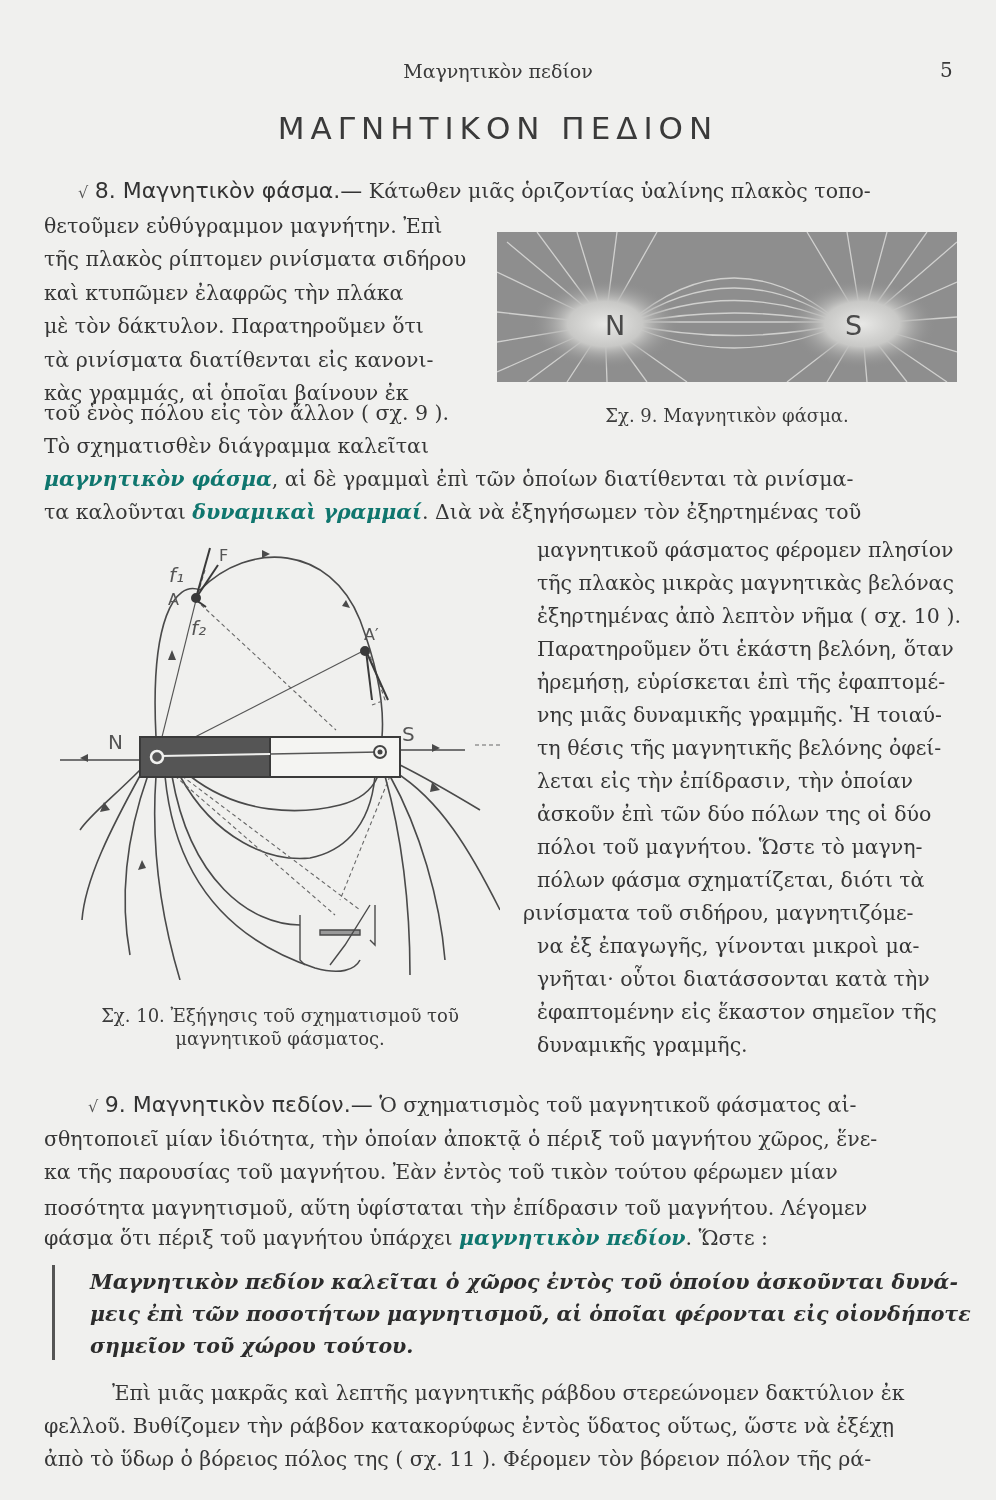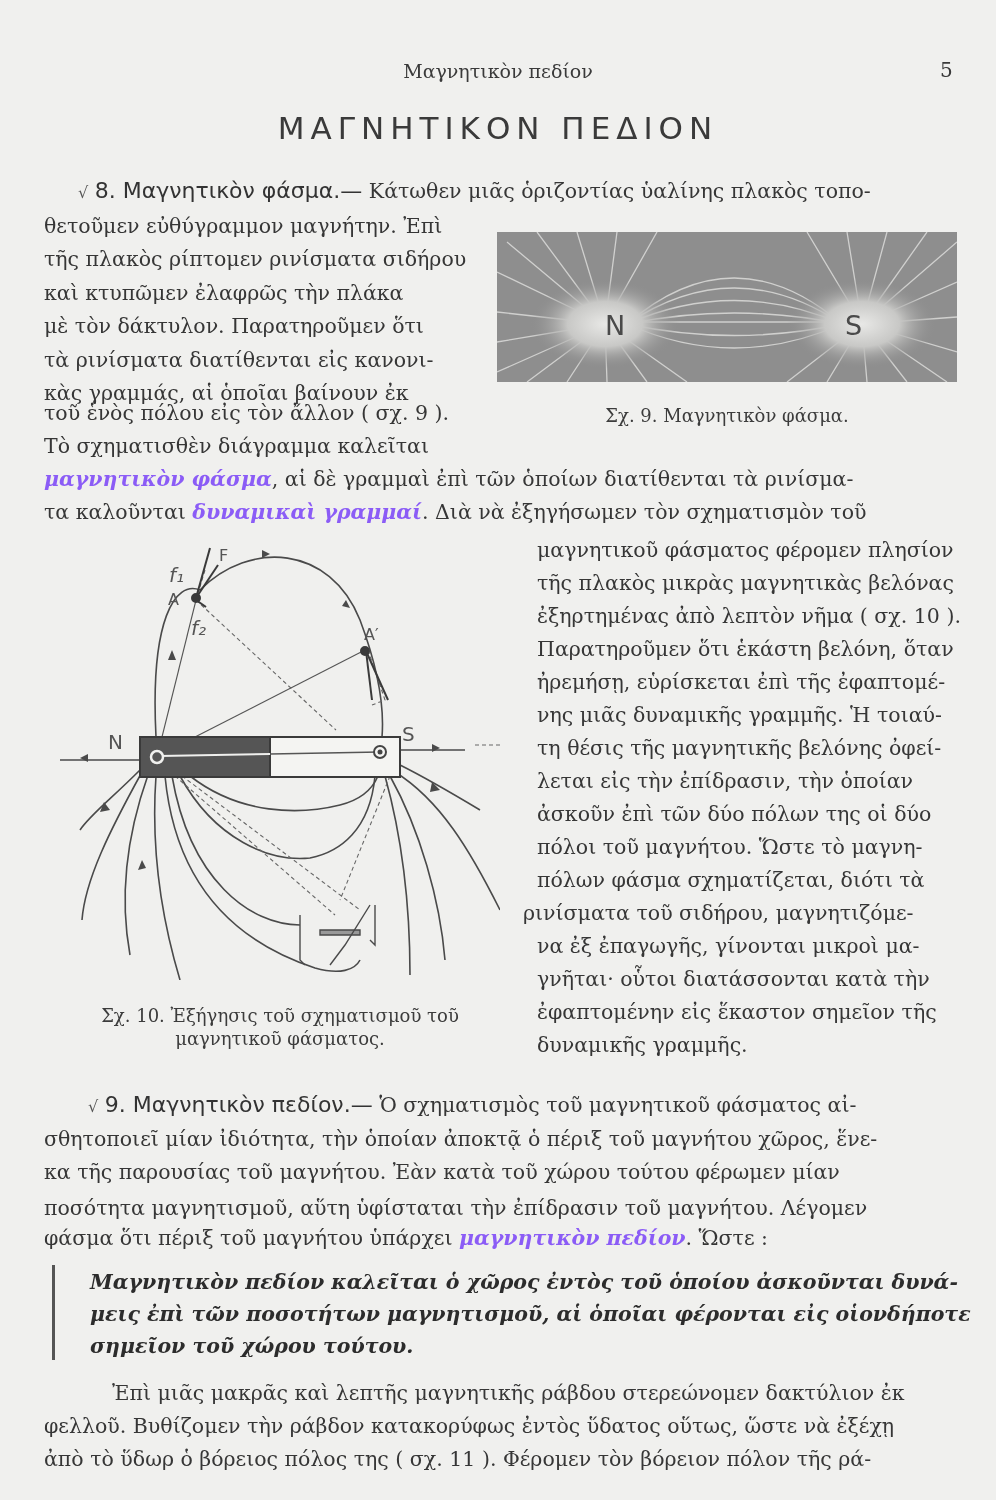--- a/index.html
+++ b/index.html
@@ -19,21 +19,21 @@
   .chapter-title {
     left:0; width:996px; top:110px; text-align:center;
     font-family:"DejaVu Sans", sans-serif; font-size:31px; letter-spacing:6px;
     color:#3a3a3a; font-weight:normal;
   }
   .line { position:absolute; font-size:20.5px; white-space:nowrap; color:#363636; }
   .just { display:flex; justify-content:space-between; }
   .sec-title {
     font-family:"DejaVu Sans", sans-serif; font-weight:normal; font-size:22px; color:#333;
   }
-  .bi { font-weight:bold; font-style:italic; color:#8b5cf6; }
+  .bi { font-weight:bold; font-style:italic; color:#0f766e; }
   .tick { font-family:"DejaVu Sans", sans-serif; font-size:16px; color:#555; }
   .fig9 {
     left:497px; top:232px; width:460px; height:150px;
     background:#8d8d8d; overflow:hidden;
   }
   .caption { font-size:18px; color:#3c3c3c; text-align:center; }
   .def-bar { left:52px; top:1265px; width:3px; height:95px; background:#555; }
   .def-line { position:absolute; font-size:20.5px; white-space:nowrap; color:#2c2c2c; font-weight:bold; font-style:italic; }
 </style>
 </head>
@@ -80,21 +80,21 @@
     <text x="108" y="103" font-family="DejaVu Sans, sans-serif" font-size="27" fill="#4a4a4a">N</text>
     <text x="348" y="103" font-family="DejaVu Sans, sans-serif" font-size="27" fill="#4a4a4a">S</text>
   </svg>
 </div>
 <div class="abs caption" style="left:497px; top:405px; width:460px;">Σχ. 9. Μαγνητικὸν φάσμα.</div>
 
 <div class="line just" style="left:44px; top:467px; width:912px;">
   <span><span class="bi">μαγνητικὸν φάσμα</span><span>, αἱ δὲ γραμμαὶ ἐπὶ τῶν ὁποίων διατίθενται τὰ ρινίσμα-</span></span>
 </div>
 <div class="line" style="left:44px; top:500px;">
-  <span>τα καλοῦνται </span><span class="bi">δυναμικαὶ γραμμαί</span><span>. Διὰ νὰ ἐξηγήσωμεν τὸν σχηματισμὸν τοῦ</span>
+  <span>τα καλοῦνται </span><span class="bi">δυναμικαὶ γραμμαί</span><span>. Διὰ νὰ ἐξηγήσωμεν τὸν ἐξηρτημένας τοῦ</span>
 </div>
 
 <svg class="abs" style="left:60px; top:540px;" width="440" height="440" viewBox="60 540 440 440">
   <g stroke="#4a4a4a" stroke-width="1.6" fill="none">
 
     <path d="M156 737 C150 620 175 580 200 590 C250 540 330 545 360 620 C375 660 385 700 382 737"></path>
 
     <path d="M140 770 C110 800 90 815 80 830"></path>
     <path d="M142 772 C110 830 85 880 82 920"></path>
     <path d="M148 775 C125 840 120 900 130 955"></path>
@@ -195,21 +195,21 @@
   <div class="line" style="left:537px; top:1000px;">ἐφαπτομένην εἰς ἕκαστον σημεῖον τῆς</div>
   <div class="line" style="left:537px; top:1033px;">δυναμικῆς γραμμῆς.</div>
 </div>
 
 <div class="line" style="left:88px; top:1092px;">
   <span class="tick">√</span>
   <span class="sec-title">9. Μαγνητικὸν πεδίον.—</span>
   <span>Ὁ σχηματισμὸς τοῦ μαγνητικοῦ φάσματος αἰ-</span>
 </div>
 <div class="line" style="left:44px; top:1127px;">σθητοποιεῖ μίαν ἰδιότητα, τὴν ὁποίαν ἀποκτᾷ ὁ πέριξ τοῦ μαγνήτου χῶρος, ἕνε-</div>
-<div class="line" style="left:44px; top:1160px;">κα τῆς παρουσίας τοῦ μαγνήτου. Ἐὰν κατὰ τοῦ χώρου τούτου φέρωμεν μίαν</div>
+<div class="line" style="left:44px; top:1160px;">κα τῆς παρουσίας τοῦ μαγνήτου. Ἐὰν ἐντὸς τοῦ τικὸν τούτου φέρωμεν μίαν</div>
 <div class="line" style="left:44px; top:1196px;">ποσότητα μαγνητισμοῦ, αὕτη ὑφίσταται τὴν ἐπίδρασιν τοῦ μαγνήτου. Λέγομεν</div>
 <div class="line" style="left:44px; top:1226px;">
   <span>φάσμα ὅτι πέριξ τοῦ μαγνήτου ὑπάρχει </span><span class="bi">μαγνητικὸν πεδίον</span><span>. Ὥστε :</span>
 </div>
 
 <div class="abs def-bar"></div>
 <div>
   <div class="def-line" style="left:90px; top:1270px;">Μαγνητικὸν πεδίον καλεῖται ὁ χῶρος ἐντὸς τοῦ ὁποίου ἀσκοῦνται δυνά-</div>
   <div class="def-line" style="left:90px; top:1302px;">μεις ἐπὶ τῶν ποσοτήτων μαγνητισμοῦ, αἱ ὁποῖαι φέρονται εἰς οἱονδήποτε</div>
   <div class="def-line" style="left:90px; top:1334px;">σημεῖον τοῦ χώρου τούτου.</div>

